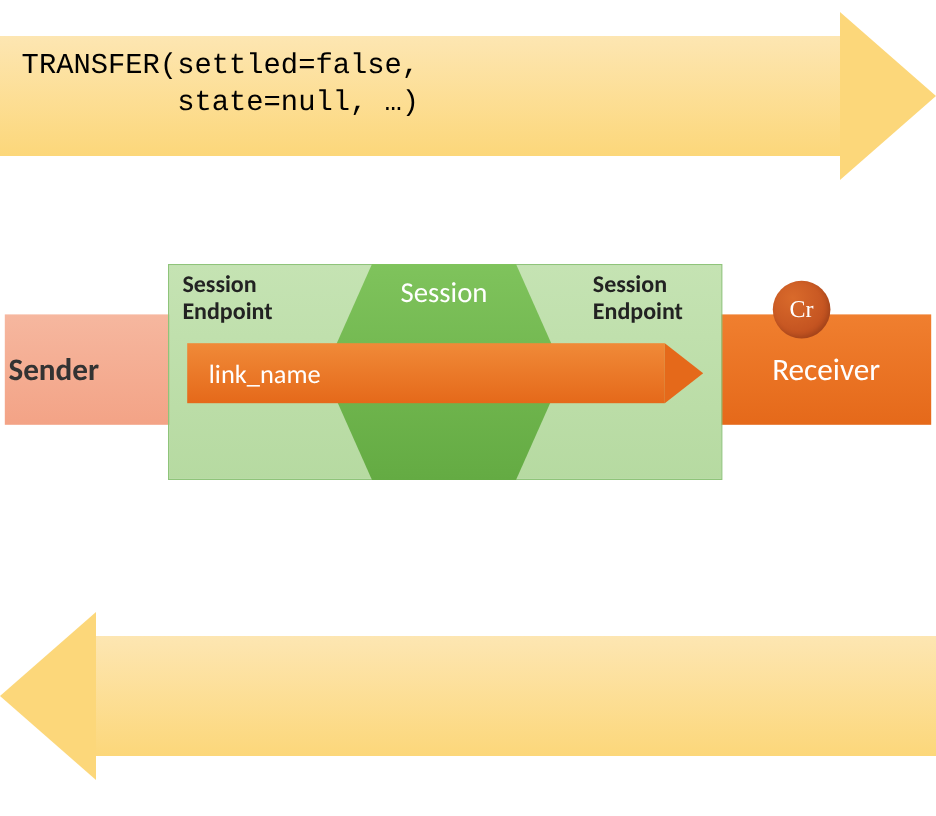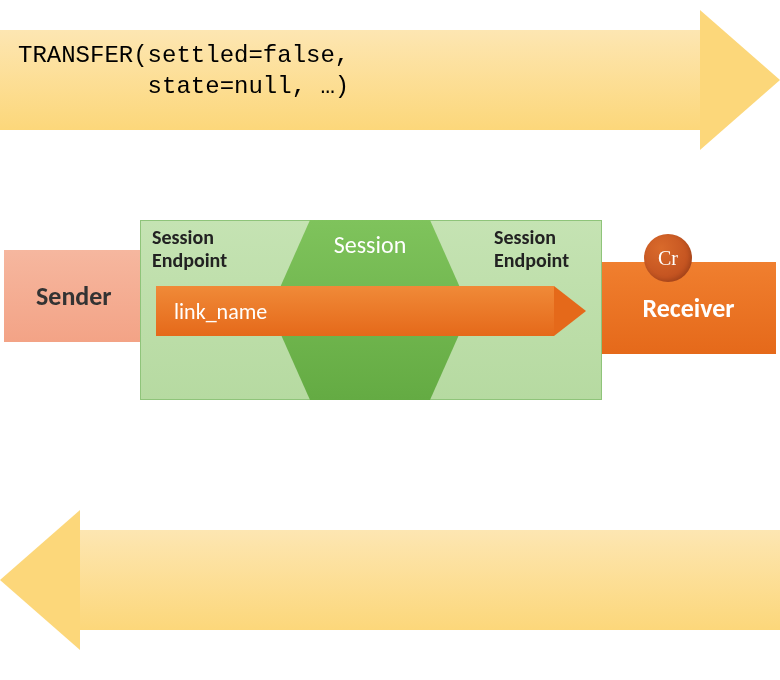--- a/index.html
+++ b/index.html
@@ -53,45 +53,45 @@
   .middle {
     position: absolute;
     top: 220px;
     left: 0;
     width: 100%;
     height: 200px;
   }
 
   .sender-box {
     position: absolute;
-    top: 30px;
+    top: 42px;
     left: 4px;
     width: 160px;
     height: 92px;
     background: linear-gradient(to bottom, #f6b79f, #f3a386);
     display: flex;
     align-items: center;
     justify-content: flex-start;
-    padding-left: 32px;
+    padding-left: 3px;
     font-weight: bold;
     font-size: 26px;
     color: #333;
   }
 
   .receiver-box {
     position: absolute;
     top: 42px;
     right: 4px;
     width: 175px;
     height: 92px;
     background: linear-gradient(to bottom, #f07f2f, #e5691a);
     display: flex;
     align-items: center;
     justify-content: center;
-    font-weight: bold;
+    font-weight: normal;
     font-size: 26px;
     color: #fff;
     text-align: right;
   }
 
   .session-box {
     position: absolute;
     top: 0;
     left: 140px;
     width: 462px;

